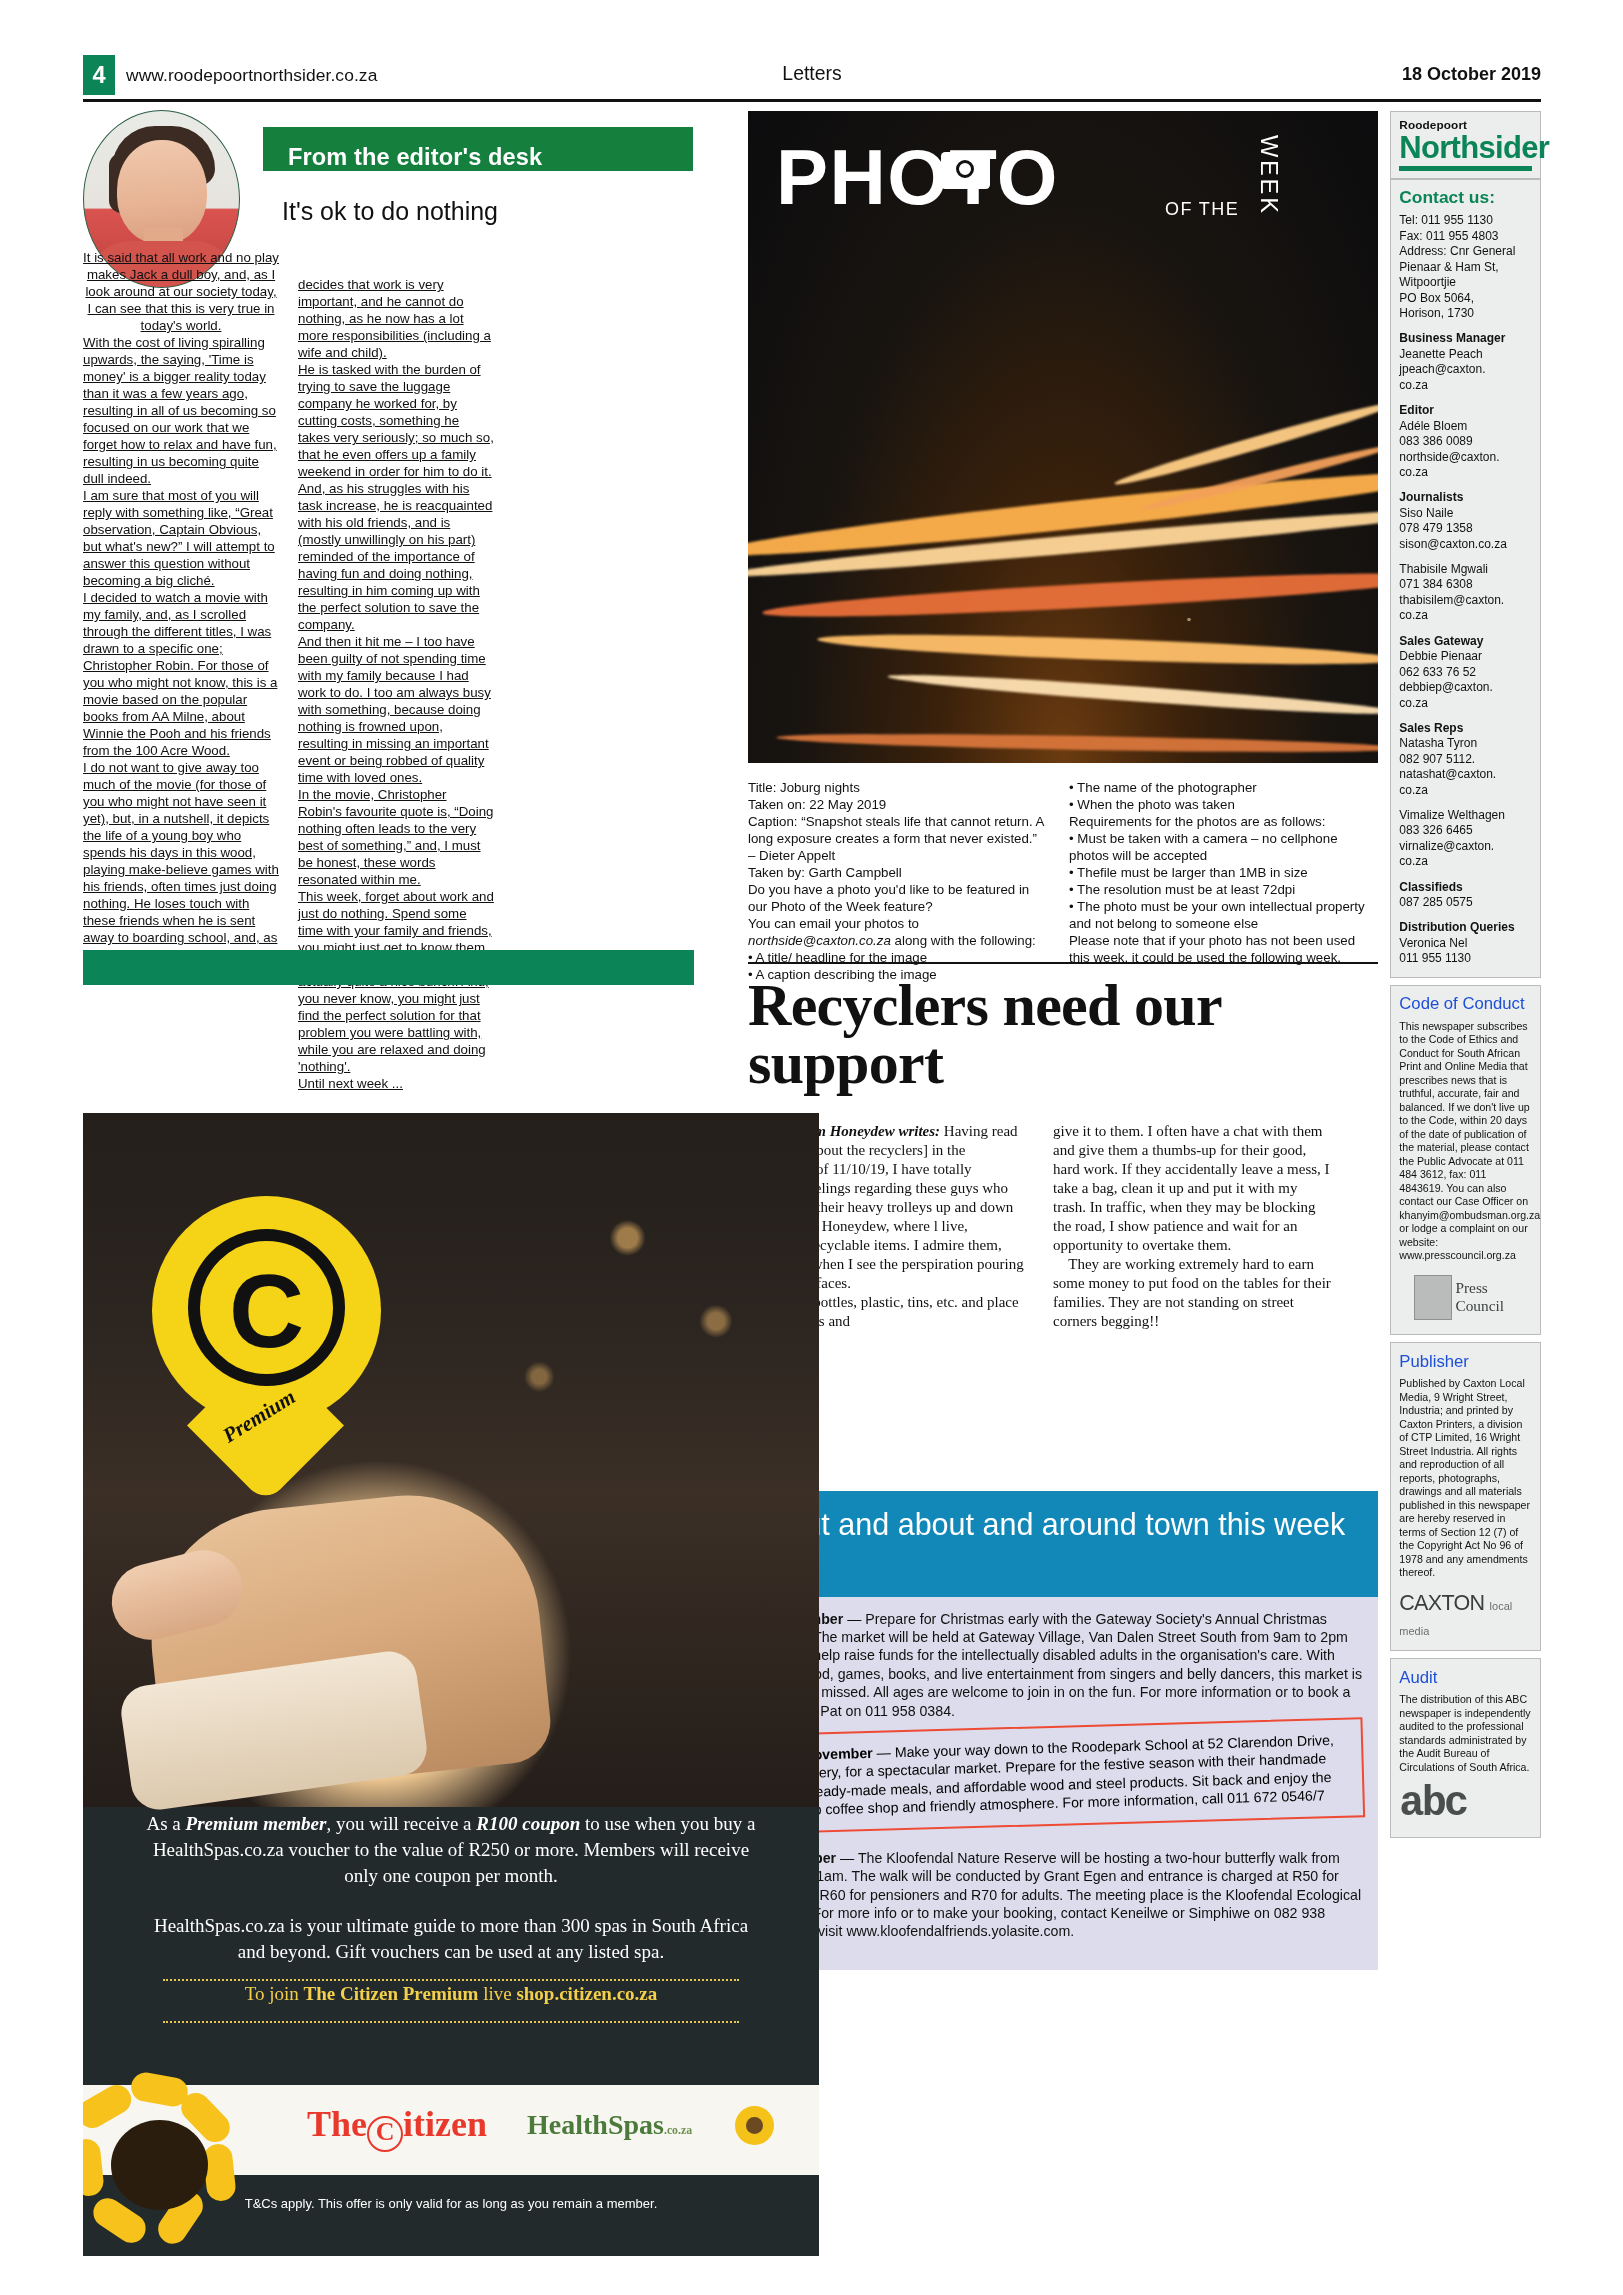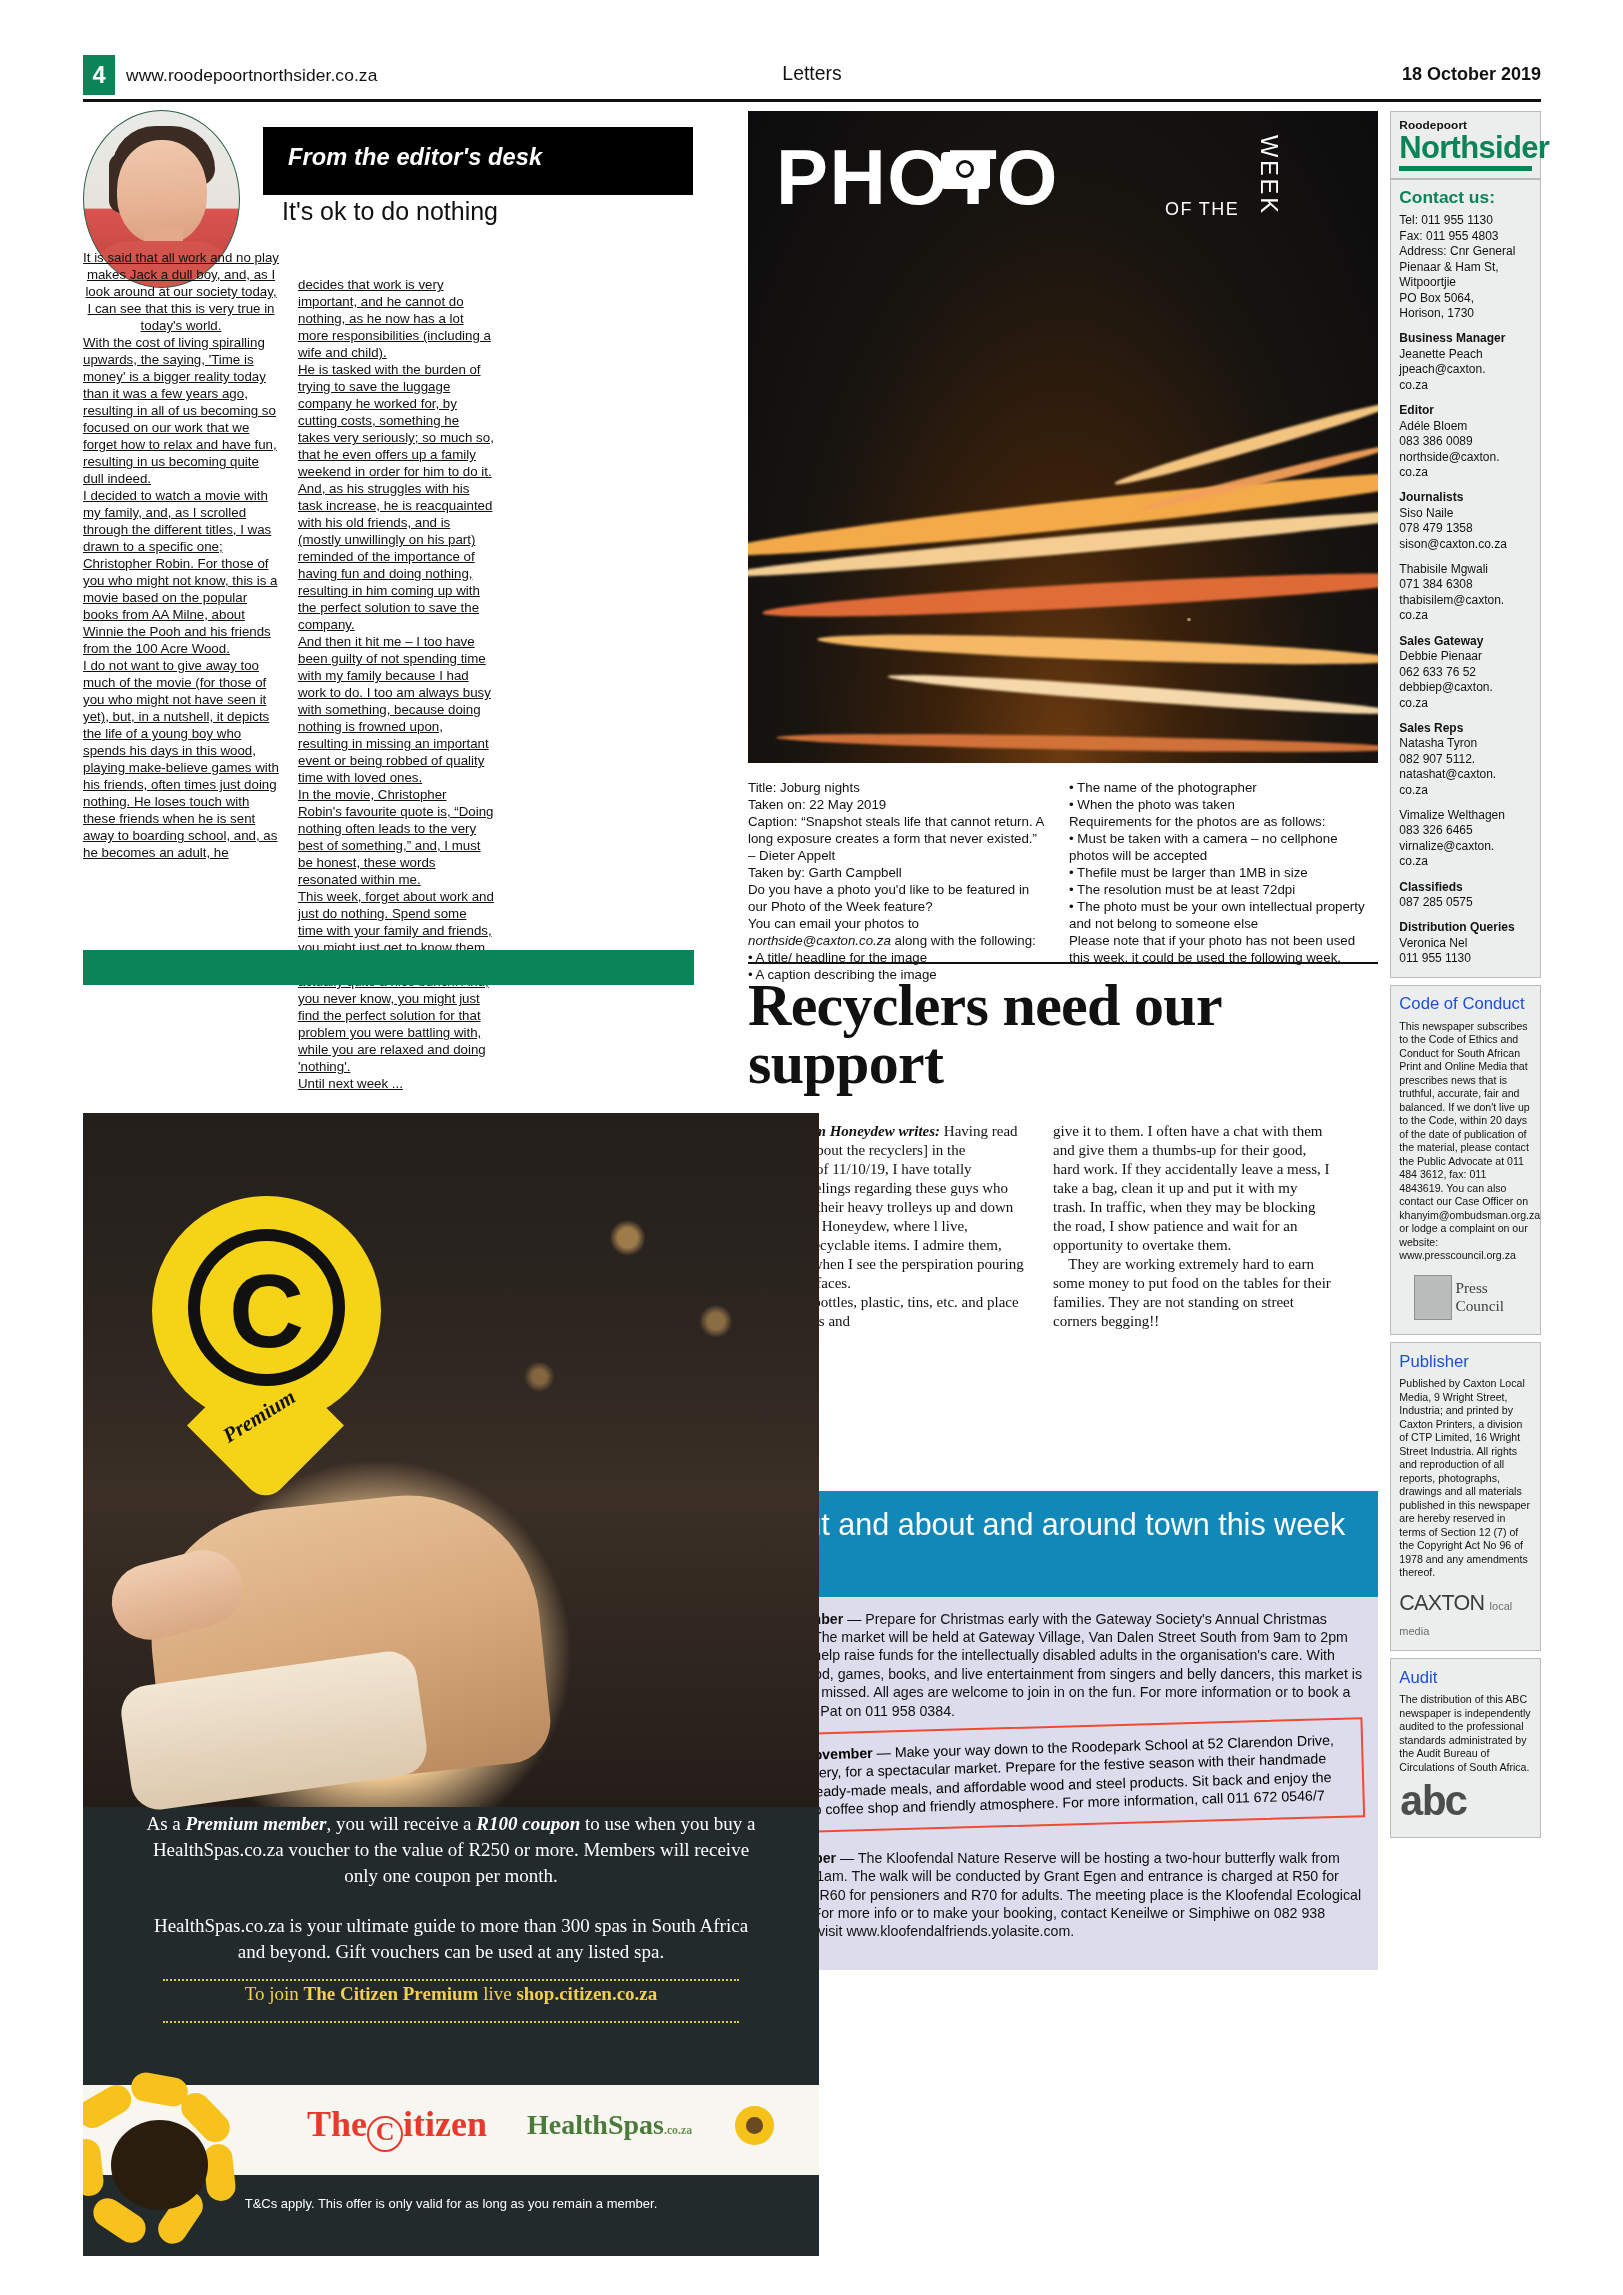--- a/index.html
+++ b/index.html
@@ -10,21 +10,21 @@
   .hdr{position:absolute;left:83px;top:61px;width:1458px;height:35px;}
   .hdr-num{position:absolute;left:0;top:-5.6px;width:32px;height:40px;background:#0b8457;color:#fff;
            font-weight:bold;font-size:23.6px;text-align:center;line-height:40px;font-family:"Liberation Sans",sans-serif;}
   .hdr-site{position:absolute;left:43px;top:4.2px;font-size:17.4px;color:#111;letter-spacing:0.1px;}
   .hdr-sec{position:absolute;left:0;right:0;top:1.4px;text-align:center;font-size:19.4px;color:#111;}
   .hdr-date{position:absolute;right:0;top:2.8px;font-size:18px;font-weight:bold;color:#111;}
   .hdr-rule{position:absolute;left:83px;top:99px;width:1458px;height:2.8px;background:#111;}
 
   
   .ed-wrap{position:absolute;left:83px;top:110px;width:611px;}
-  .ed-band{position:absolute;left:180px;top:16.7px;width:430px;height:68px;background:#000000;font-style:italic;}
+  .ed-band{position:absolute;left:180px;top:16.7px;width:430px;height:44px;background:#15803d;}
   .ed-band span{color:#fff;font-weight:bold;font-size:23.6px;line-height:60px;padding-left:25px;display:block;letter-spacing:0.1px;}
   .ed-photo{position:absolute;left:0px;top:0px;width:155px;height:176px;border-radius:50%;overflow:hidden;border:1.4px solid #2b5c45;
             background:linear-gradient(180deg,#e9ebe6 0%,#e6e3de 55%,#d9534f 56%,#c0433f 100%);}
   .ed-photo .face{position:absolute;left:33px;top:29px;width:90px;height:104px;border-radius:48% 48% 46% 46%;
             background:linear-gradient(175deg,#f0c9ae 0%,#e7b394 60%,#d99e7e 100%);}
   .ed-photo .hair{position:absolute;left:28px;top:15.3px;width:103px;height:60px;border-radius:49px 49px 19.4px 19.4px;
             background:#3b2b22;}
   .ed-photo .hair2{position:absolute;left:25px;top:42px;width:25px;height:60px;border-radius:19.4px;background:#3b2b22;}
   .ed-photo .shirt{position:absolute;left:4.2px;top:130px;width:149px;height:49px;background:#d2544d;border-radius:42px 42px 0 0;}
   .ed-photo .neck{position:absolute;left:60px;top:117px;width:39px;height:28px;background:#e3aa8a;}
@@ -178,20 +178,21 @@
       <div class="face"></div>
       <div class="neck"></div>
       <div class="shirt"></div>
     </div>
     <div class="ed-sub">It's ok to do nothing</div>
 
     <div class="ed-cols">
       <div class="ed-c ed-c1">
         <p class="lead">It is said that all work and no play makes Jack a dull boy, and, as I look around at our society today, I can see that this is very true in today's world.</p>
         <p>With the cost of living spiralling upwards, the saying, 'Time is money' is a bigger reality today than it was a few years ago, resulting in all of us becoming so focused on our work that we forget how to relax and have fun, resulting in us becoming quite dull indeed.</p>
+        <p>I am sure that most of you will reply with something like, “Great observation, Captain Obvious, but what's new?” I will attempt to answer this question without becoming a big cliché.</p>
         <p>I decided to watch a movie with my family, and, as I scrolled through the different titles, I was drawn to a specific one; Christopher Robin. For those of you who might not know, this is a movie based on the popular books from AA Milne, about Winnie the Pooh and his friends from the 100 Acre Wood.</p>
         <p>I do not want to give away too much of the movie (for those of you who might not have seen it yet), but, in a nutshell, it depicts the life of a young boy who spends his days in this wood, playing make-believe games with his friends, often times just doing nothing. He loses touch with these friends when he is sent away to boarding school, and, as he becomes an adult, he</p>
       </div>
       <div class="ed-c ed-c2">
         <p>decides that work is very important, and he cannot do nothing, as he now has a lot more responsibilities (including a wife and child).</p>
         <p>He is tasked with the burden of trying to save the luggage company he worked for, by cutting costs, something he takes very seriously; so much so, that he even offers up a family weekend in order for him to do it. And, as his struggles with his task increase, he is reacquainted with his old friends, and is (mostly unwillingly on his part) reminded of the importance of having fun and doing nothing, resulting in him coming up with the perfect solution to save the company.</p>
         <p>And then it hit me – I too have been guilty of not spending time with my family because I had work to do. I too am always busy with something, because doing nothing is frowned upon, resulting in missing an important event or being robbed of quality time with loved ones.</p>
         <p>In the movie, Christopher Robin's favourite quote is, “Doing nothing often leads to the very best of something,” and, I must be honest, these words resonated within me.</p>
         <p>This week, forget about work and just do nothing. Spend some time with your family and friends, you might just get to know them better and realise they are actually quite a nice bunch. And, you never know, you might just find the perfect solution for that problem you were battling with, while you are relaxed and doing 'nothing'.</p>
         <p>Until next week ...</p>

